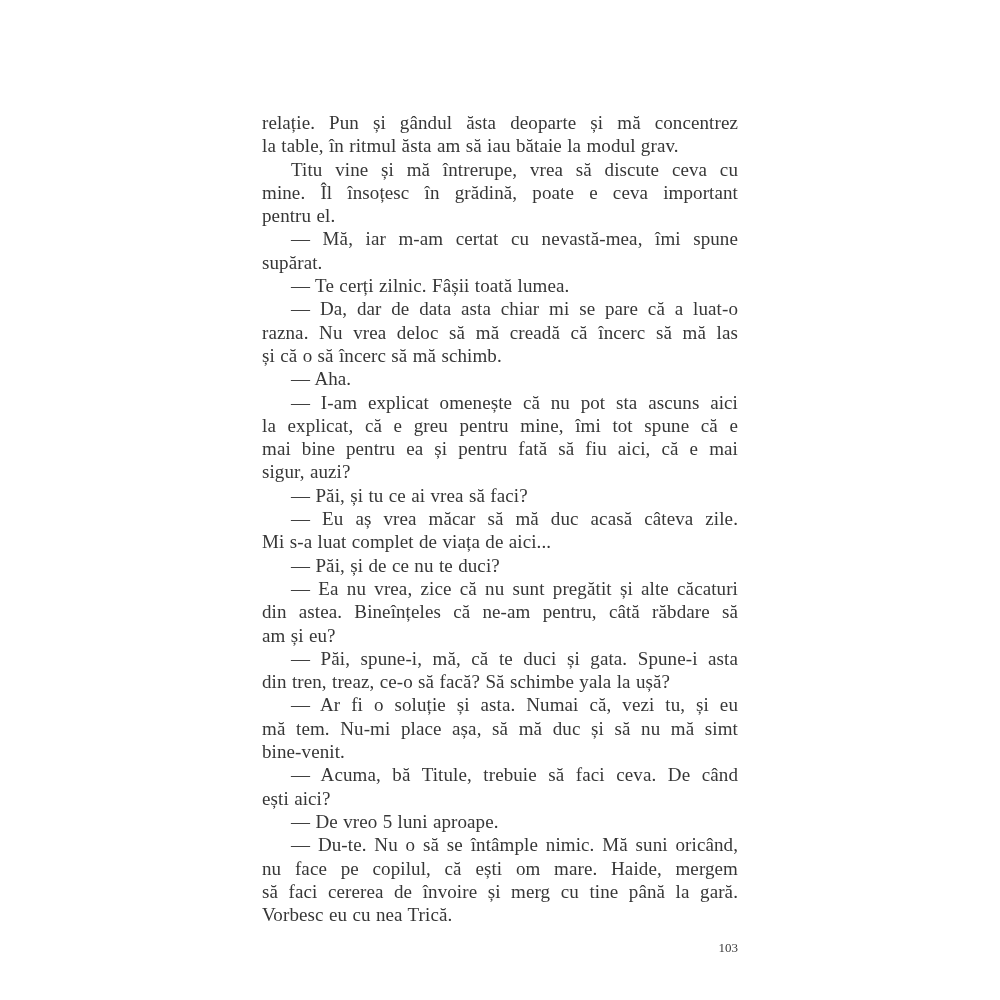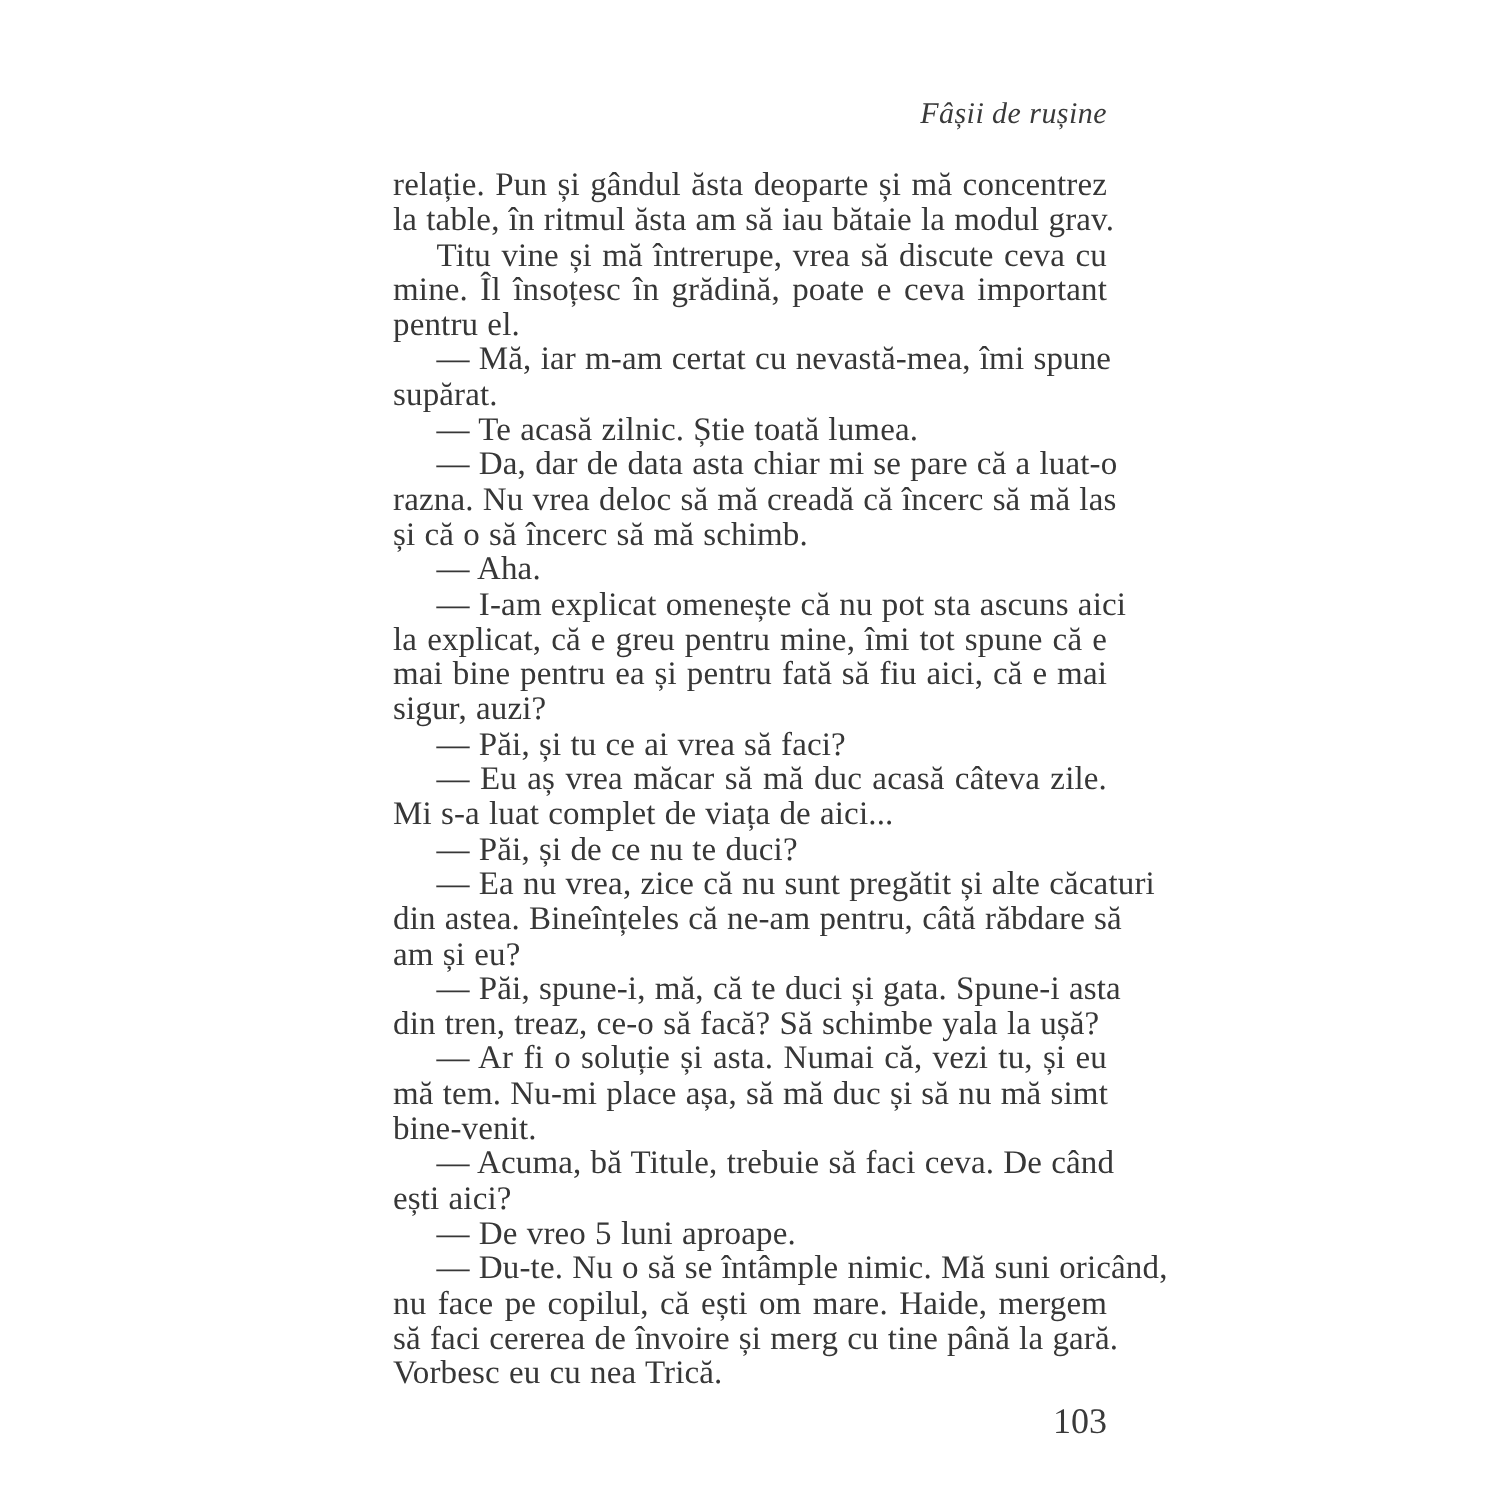--- a/index.html
+++ b/index.html
@@ -32,61 +32,60 @@
     letter-spacing: 0.3px;
     color: #3a3a3a;
   }
   .text-block {
     position: absolute;
     top: 111px;
     left: 262px;
     width: 476px;
   }
   .line {
-    font-size: 22px;
+    font-size: 19px;
     line-height: 23.3px;
     height: 23.3px;
     white-space: nowrap;
     letter-spacing: 0.1px;
     word-spacing: 0.5px;
     color: #373737;
   }
   .line.just {
     text-align: justify;
     text-align-last: justify;
   }
   .line.indent {
     text-indent: 29px;
   }
   .page-number {
     position: absolute;
     top: 936px;
     left: 262px;
     width: 476px;
     text-align: right;
-    font-size: 24px;
+    font-size: 13px;
     line-height: 24px;
     color: #3a3a3a;
   }
 </style>
 </head>
 <body>
 
 <div class="page">
-  <div class="running-head">Fâșii de rușine</div>
 
   <div class="text-block">
       <div class="line just">relație. Pun și gândul ăsta deoparte și mă concentrez</div>
       <div class="line">la table, în ritmul ăsta am să iau bătaie la modul grav.</div>
       <div class="line indent just">Titu vine și mă întrerupe, vrea să discute ceva cu</div>
       <div class="line just">mine. Îl însoțesc în grădină, poate e ceva important</div>
       <div class="line">pentru el.</div>
       <div class="line indent just">— Mă, iar m-am certat cu nevastă-mea, îmi spune</div>
       <div class="line">supărat.</div>
-      <div class="line indent">— Te acasă zilnic. Știe toată lumea.</div>
+      <div class="line indent">— Te cerți zilnic. Fâșii toată lumea.</div>
       <div class="line indent just">— Da, dar de data asta chiar mi se pare că a luat-o</div>
       <div class="line just">razna. Nu vrea deloc să mă creadă că încerc să mă las</div>
       <div class="line">și că o să încerc să mă schimb.</div>
       <div class="line indent">— Aha.</div>
       <div class="line indent just">— I-am explicat omenește că nu pot sta ascuns aici</div>
       <div class="line just">la explicat, că e greu pentru mine, îmi tot spune că e</div>
       <div class="line just">mai bine pentru ea și pentru fată să fiu aici, că e mai</div>
       <div class="line">sigur, auzi?</div>
       <div class="line indent">— Păi, și tu ce ai vrea să faci?</div>
       <div class="line indent just">— Eu aș vrea măcar să mă duc acasă câteva zile.</div>

